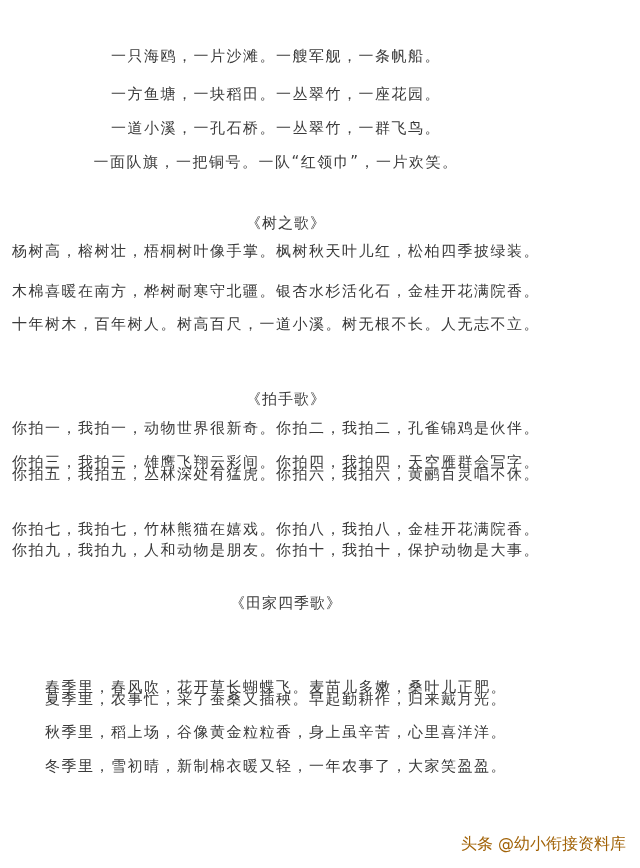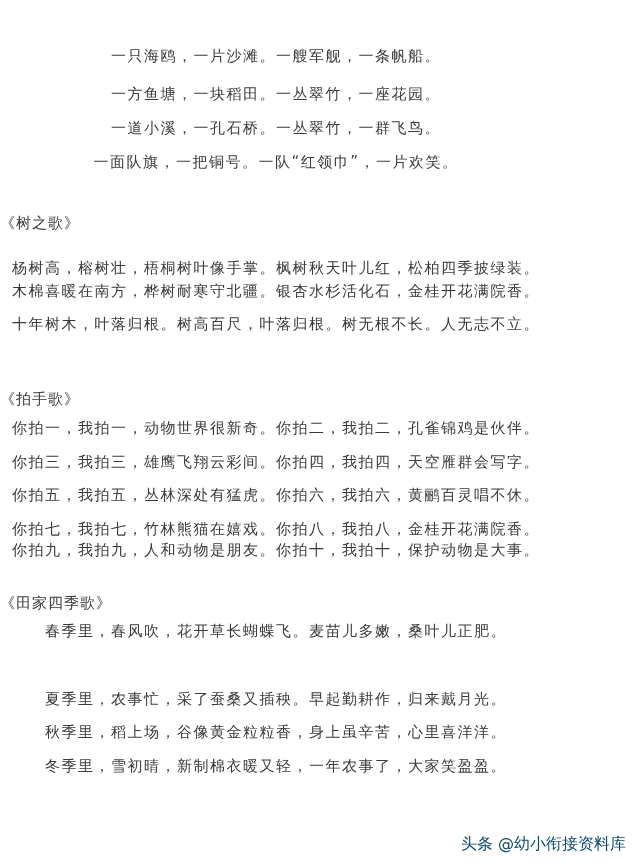--- a/index.html
+++ b/index.html
@@ -22,64 +22,65 @@
       text-align: center;
       font-size: 15px;
       line-height: 20px;
       letter-spacing: 1.5px;
       white-space: nowrap;
     }
     .title {
       position: absolute;
       left: 0;
       width: 572px;
+      text-align: center;
       font-size: 15px;
       line-height: 20px;
       letter-spacing: 1px;
       white-space: nowrap;
     }
     .watermark {
       position: absolute;
       right: 14px;
       top: 834px;
       font-size: 16px;
       line-height: 20px;
-      color: #0c4a6e;
+      color: #a16207;
       white-space: nowrap;
       text-shadow: 0 0 2px #ffffff, 0 0 3px #ffffff;
       margin-left: 24px;
     }
   </style>
 </head>
 <body>
 
 <div>
   <div class="line" style="top:46px">一只海鸥，一片沙滩。一艘军舰，一条帆船。</div>
   <div class="line" style="top:84px">一方鱼塘，一块稻田。一丛翠竹，一座花园。</div>
   <div class="line" style="top:118px">一道小溪，一孔石桥。一丛翠竹，一群飞鸟。</div>
   <div class="line" style="top:152px">一面队旗，一把铜号。一队“红领巾”，一片欢笑。</div>
 </div>
 
 <div>
   <div class="title" style="top:213px">《树之歌》</div>
-  <div class="line" style="top:258px">杨树高，榕树壮，梧桐树叶像手掌。枫树秋天叶儿红，松柏四季披绿装。</div>
+  <div class="line" style="top:241px">杨树高，榕树壮，梧桐树叶像手掌。枫树秋天叶儿红，松柏四季披绿装。</div>
   <div class="line" style="top:281px">木棉喜暖在南方，桦树耐寒守北疆。银杏水杉活化石，金桂开花满院香。</div>
-  <div class="line" style="top:314px">十年树木，叶落归根。树高百尺，叶落归根。树无根不长。人无志不立。</div>
+  <div class="line" style="top:314px">十年树木，百年树人。树高百尺，一道小溪。树无根不长。人无志不立。</div>
 </div>
 
 <div>
   <div class="title" style="top:389px">《拍手歌》</div>
   <div class="line" style="top:418px">你拍一，我拍一，动物世界很新奇。你拍二，我拍二，孔雀锦鸡是伙伴。</div>
   <div class="line" style="top:452px">你拍三，我拍三，雄鹰飞翔云彩间。你拍四，我拍四，天空雁群会写字。</div>
-  <div class="line" style="top:485px">你拍五，我拍五，丛林深处有猛虎。你拍六，我拍六，黄鹂百灵唱不休。</div>
+  <div class="line" style="top:464px">你拍五，我拍五，丛林深处有猛虎。你拍六，我拍六，黄鹂百灵唱不休。</div>
   <div class="line" style="top:519px">你拍七，我拍七，竹林熊猫在嬉戏。你拍八，我拍八，金桂开花满院香。</div>
   <div class="line" style="top:540px">你拍九，我拍九，人和动物是朋友。你拍十，我拍十，保护动物是大事。</div>
 </div>
 
 <div>
   <div class="title" style="top:593px">《田家四季歌》</div>
-  <div class="line" style="top:621px">春季里，春风吹，花开草长蝴蝶飞。麦苗儿多嫩，桑叶儿正肥。</div>
+  <div class="line" style="top:677px">春季里，春风吹，花开草长蝴蝶飞。麦苗儿多嫩，桑叶儿正肥。</div>
   <div class="line" style="top:689px">夏季里，农事忙，采了蚕桑又插秧。早起勤耕作，归来戴月光。</div>
   <div class="line" style="top:722px">秋季里，稻上场，谷像黄金粒粒香，身上虽辛苦，心里喜洋洋。</div>
   <div class="line" style="top:756px">冬季里，雪初晴，新制棉衣暖又轻，一年农事了，大家笑盈盈。</div>
 </div>
 
 <div class="watermark">头条 @幼小衔接资料库</div>
 
 </body></html>

